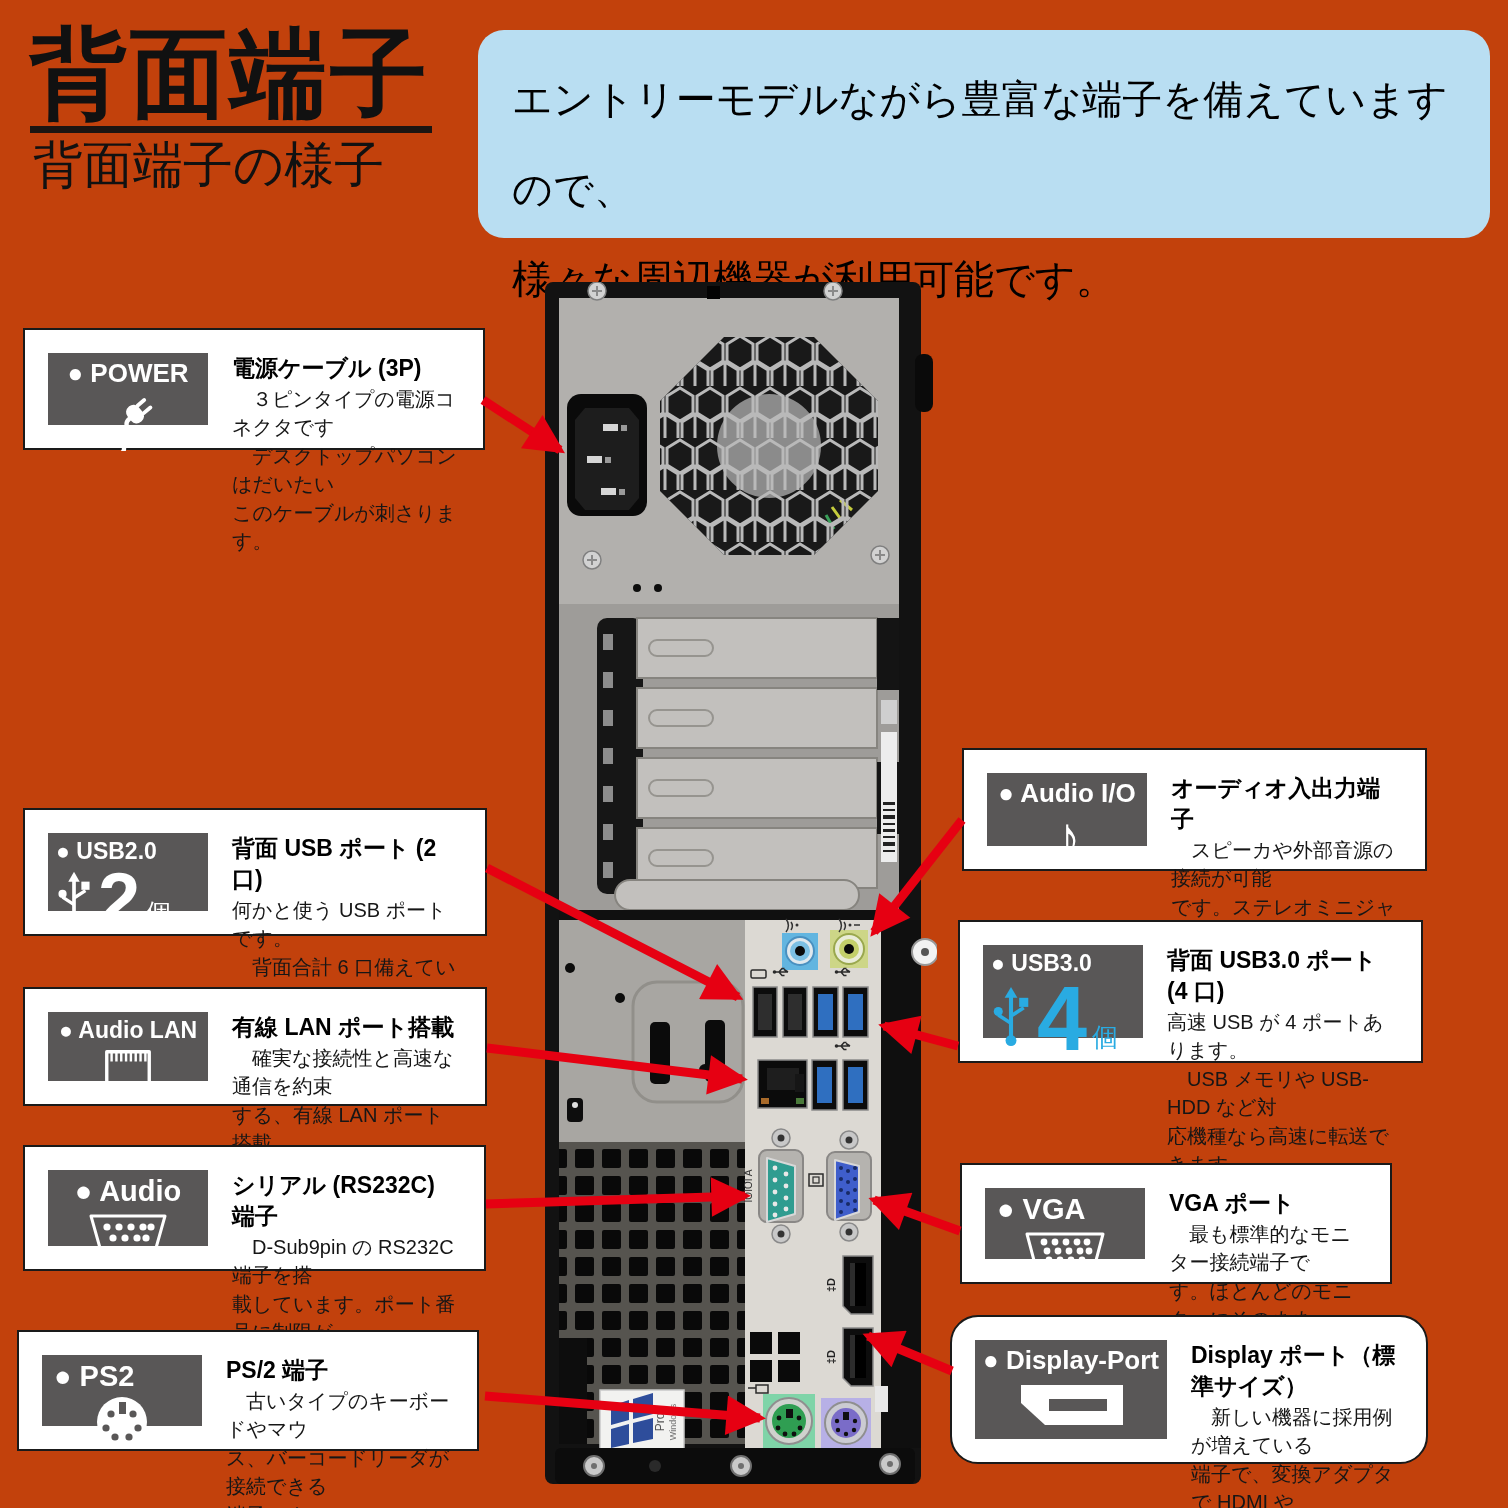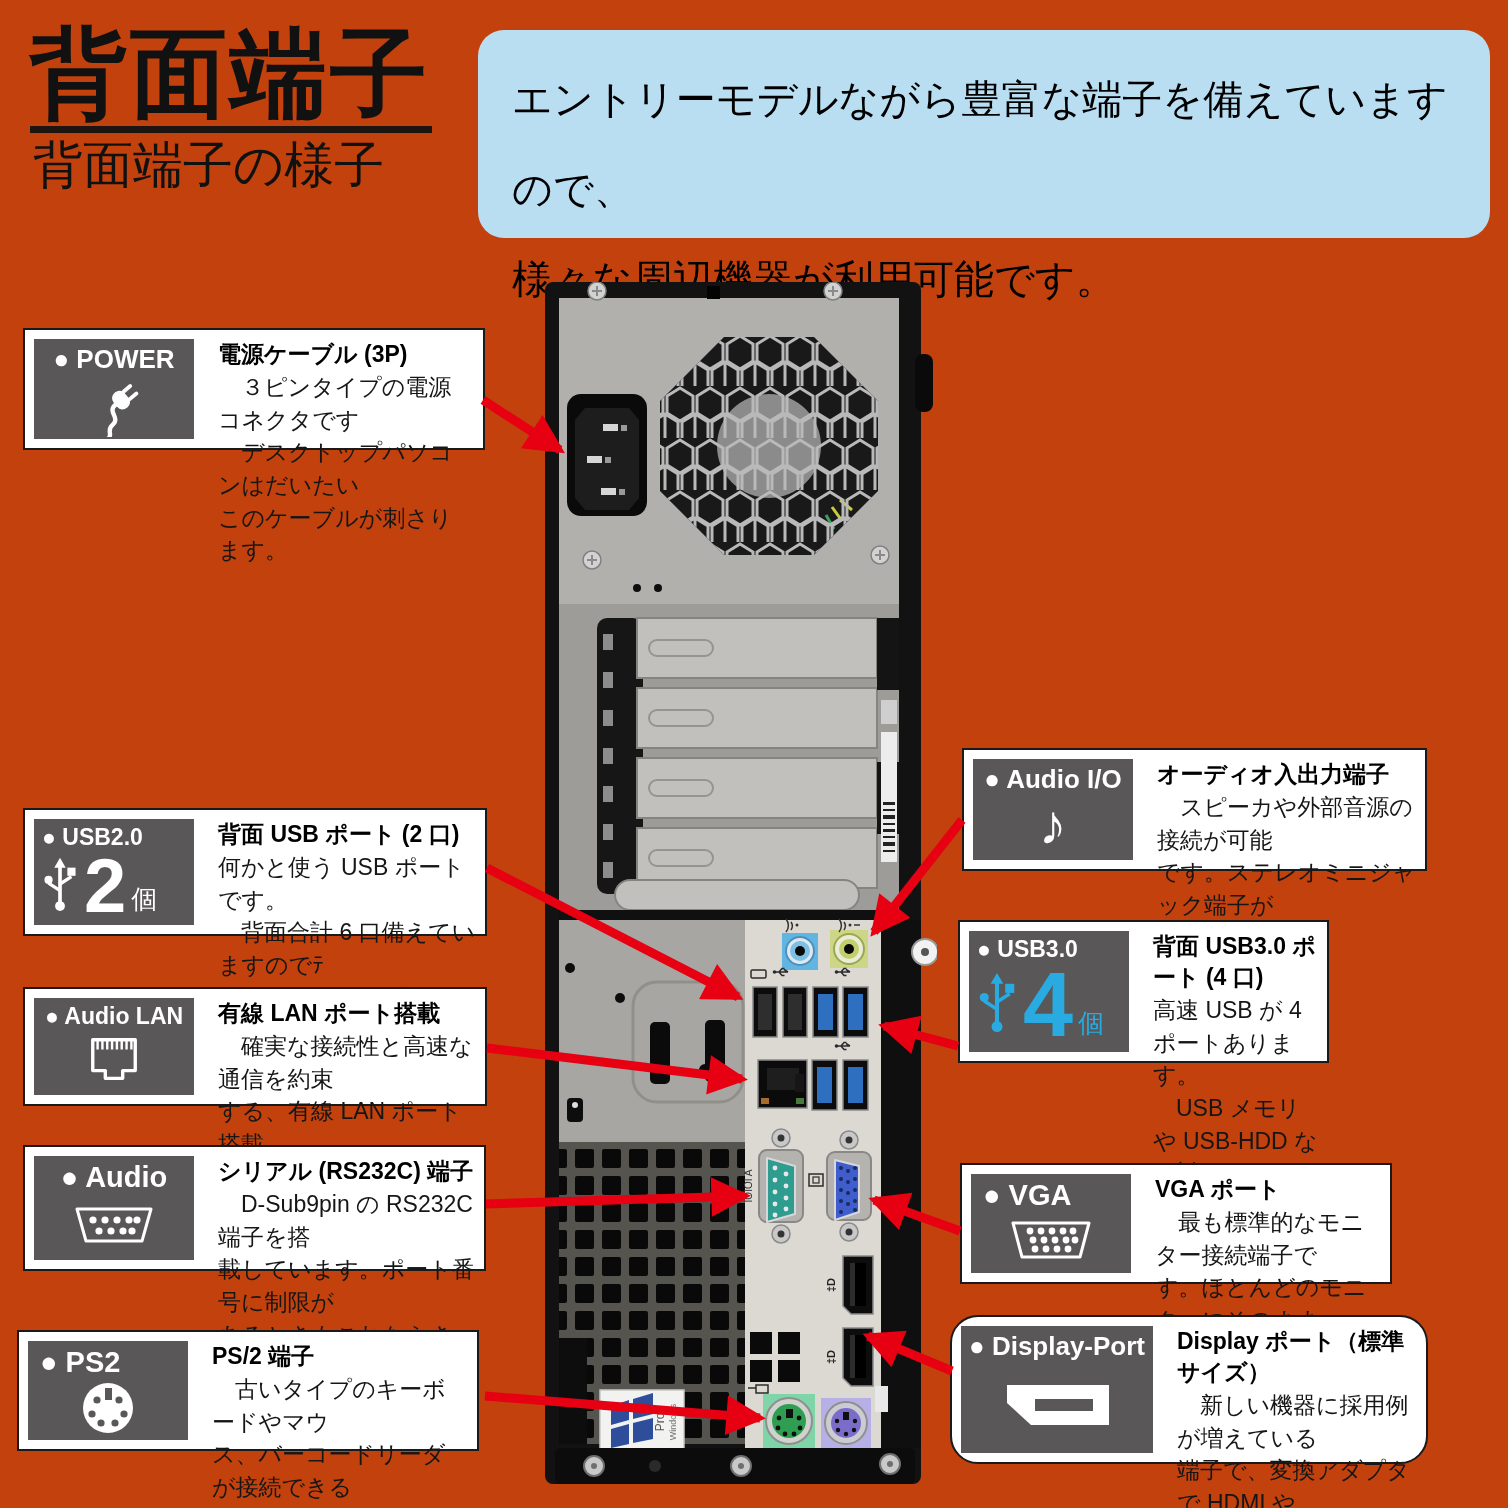--- a/index.html
+++ b/index.html
@@ -8,41 +8,41 @@
   
   .main-title{position:absolute;left:30px;top:10px;font-size:97px;font-weight:bold;
               letter-spacing:3px;color:#111;}
   .title-underline{position:absolute;left:30px;top:126px;width:402px;height:7px;background:#1c1512;}
   .sub-title{position:absolute;left:33px;top:132px;font-size:50px;color:#111;}
   .info-box{position:absolute;left:478px;top:30px;width:1012px;height:208px;background:#b9def2;
             border-radius:26px;box-sizing:border-box;padding:24px 10px 0 34px;
             font-size:40px;line-height:2.25;white-space:pre-line;color:#000;}
   
   .callout{position:absolute;background:#fff;border:2px solid #1a1a1a;box-sizing:border-box;
-           display:flex;align-items:stretch;padding:9px;}
+           display:flex;align-items:stretch;padding:23px;}
   .badge{background:#595757;color:#fff;flex:0 0 160px;display:flex;flex-direction:column;
          align-items:center;justify-content:flex-start;padding:5px 2px;box-sizing:border-box;}
   .badge .blabel{font-weight:bold;font-size:23px;white-space:nowrap;}
   .badge .bicon{flex:1;display:flex;align-items:center;justify-content:center;}
   .badge-usb{align-items:flex-start;padding-left:8px;}
   .usbrow{display:flex;align-items:flex-end;margin-top:2px;}
   .count{font-size:76px;font-weight:bold;line-height:0.85;margin-left:6px;color:#fff;}
   .unit{font-size:26px;margin-left:5px;margin-bottom:2px;color:#fff;}
   .blue .count,.blue .unit{color:#29abe2;}
   .ctext{margin-left:24px;flex:1;}
   .ctitle{font-weight:bold;font-size:23px;color:#000;margin-bottom:1px;}
-  .cbody{font-size:23px;line-height:1.42;white-space:pre-line;color:#161616;}
+  .cbody{font-size:20px;line-height:1.42;white-space:pre-line;color:#161616;}
   
   .box-power {left:23px; top:328px; width:462px;height:122px;}
   .box-usb2  {left:23px; top:808px; width:464px;height:128px;}
   .box-lan   {left:23px; top:987px; width:464px;height:119px;}
   .box-serial{left:23px; top:1145px;width:463px;height:126px;}
   .box-ps2   {left:17px; top:1330px;width:462px;height:121px;}
   .box-audio {left:962px;top:748px; width:465px;height:123px;}
-  .box-usb3  {left:958px;top:920px; width:371px;height:143px;}
+  .box-usb3  {left:958px;top:920px; width:465px;height:143px;}
   .box-vga   {left:960px;top:1163px;width:432px;height:121px;}
   .box-dp    {left:950px;top:1315px;width:478px;height:149px;border-radius:28px;}
   .box-dp .badge{flex:0 0 192px;}
   .arrows{position:absolute;left:0;top:0;pointer-events:none;}
   .pcsvg{position:absolute;left:545px;top:282px;}
 </style>
 </head>
 <body>
 
 <div class="page">

